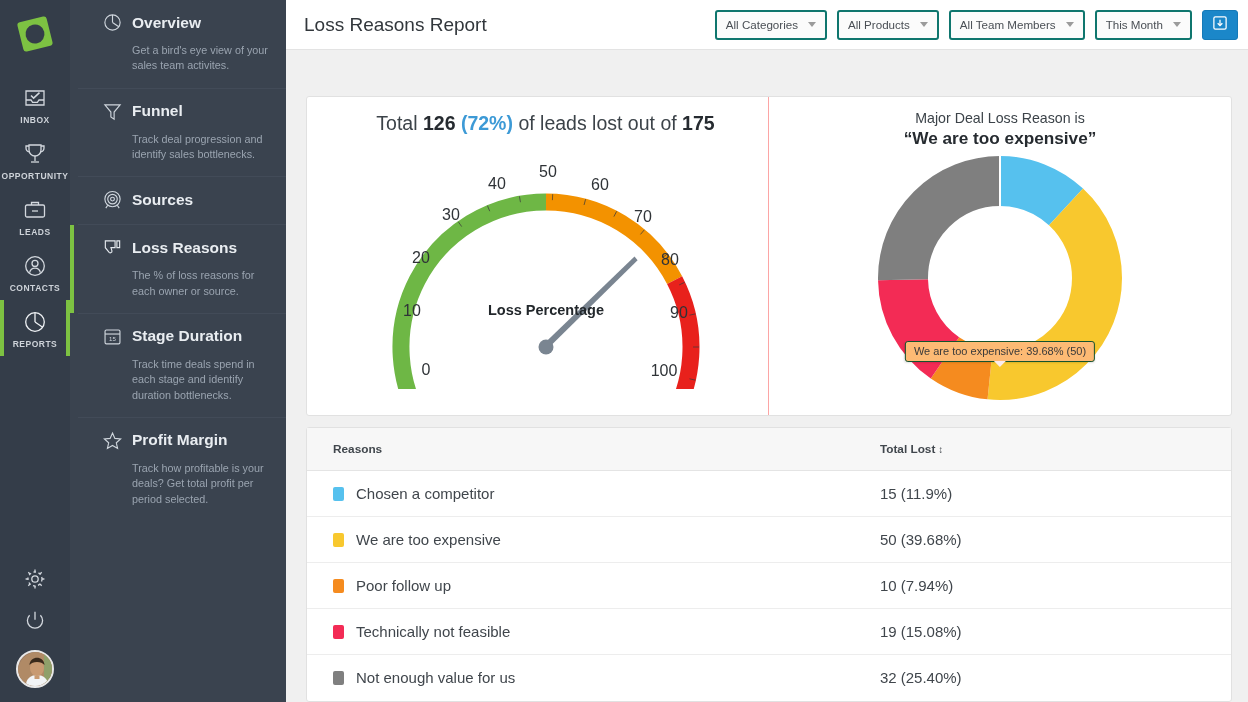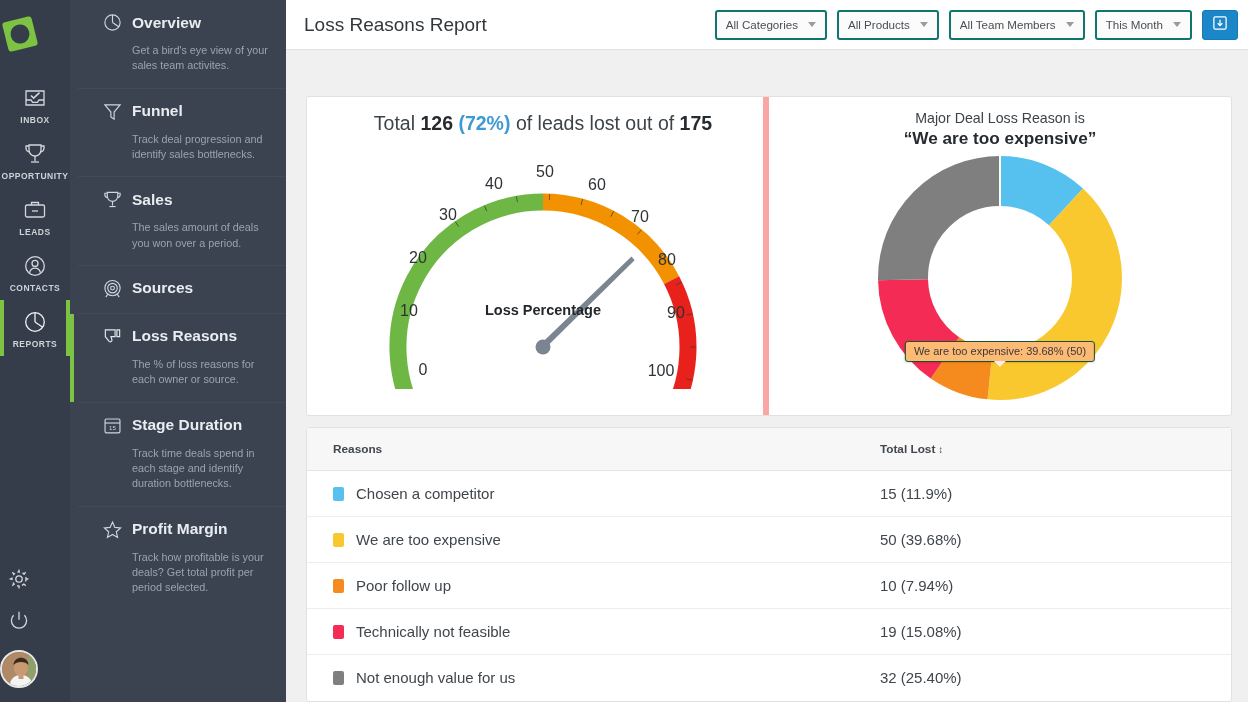--- a/index.html
+++ b/index.html
@@ -8,21 +8,21 @@
     font-family: "Liberation Sans", sans-serif;
     background: #ffffff;
     overflow: hidden;
   }
   .app { display: flex; width: 1248px; height: 702px; }
 
   
   .rail {
     width: 70px; height: 702px;
     background: #343d49;
-    display: flex; flex-direction: column; align-items: flex-start;
+    display: flex; flex-direction: column; align-items: center;
     position: relative;
     flex: 0 0 70px;
   }
   .logo { margin-top: 14px; margin-bottom: 22px; width: 40px; height: 40px; }
   .rail-item {
     width: 70px; padding: 9px 0 7px 0;
     display: flex; flex-direction: column; align-items: center;
     position: relative; cursor: pointer;
   }
   .rail-item .ico { width: 26px; height: 26px; display:block; }
@@ -88,21 +88,21 @@
     display:flex; align-items:center; justify-content:center; cursor: pointer;
     border: 1px solid #157ab8;
   }
 
   .content { padding: 10px 16px 14px 20px; display: flex; flex-direction: column; gap: 11px; }
   .card {
     background: #fff; border: 1px solid #e1e1e1; border-radius: 3px;
   }
   .charts { display: flex; height: 320px; }
   .chart-half { flex: 1 1 50%; position: relative; }
-  .chart-half.left { border-right: 6px solid #fca5a5; padding-left: 16px; }
+  .chart-half.left { border-right: 1px solid #fca5a5; padding-left: 16px; }
 
   .total-line { text-align: center; padding-top: 15px; font-size: 19.5px; color: #3c4349; font-weight: 400; }
   .total-line b { font-weight: 700; color: #262b30; }
   .total-line .pct { color: #3d9ad6; font-weight: 700; }
 
   .donut-title { text-align:center; padding-top: 13px; font-size: 14.2px; color: #3c4349; }
   .donut-sub { text-align:center; font-size: 17.2px; font-weight: 700; color: #262b30; margin-top: 2px; }
 
   .gauge-wrap { position: relative; height: 255px; margin-top: 2px; }
   .gauge-svg { position:absolute; left:50%; top:0; transform: translateX(-50%); }
@@ -261,35 +261,20 @@
         <span class="nico">
           <svg viewBox="0 0 22 22" width="21" height="21" fill="none" stroke="#cfd6dd" stroke-width="1.2">
             <path d="M3 4h16l-6.3 7.6V19l-3.4-2.4v-5z"></path>
           </svg>
         </span>
         <span class="nav-title">Funnel</span>
       </div>
       <div class="nav-desc">Track deal progression and identify sales bottlenecks.</div>
     </div>
 
-    <div class="nav-item">
-      <div class="nav-head">
-        <span class="nico">
-          <svg viewBox="0 0 22 22" width="21" height="21" fill="none" stroke="#cfd6dd" stroke-width="1.2">
-            <path d="M5.5 3.5h11v4a5.5 5.5 0 0 1-11 0z"></path>
-              <path d="M5.5 4.5H3v1.6a3 3 0 0 0 2.6 3"></path>
-            <path d="M16.5 4.5H19v1.6a3 3 0 0 1-2.6 3"></path>
-              <path d="M11 13v4.4"></path>
-              <path d="M7.8 18.4h6.4"></path>
-          </svg>
-        </span>
-        <span class="nav-title">Sales</span>
-      </div>
-      <div class="nav-desc">The sales amount of deals you won over a period.</div>
-    </div>
 
     <div class="nav-item">
       <div class="nav-head">
         <span class="nico">
           <svg viewBox="0 0 22 22" width="21" height="21" fill="none" stroke="#cfd6dd" stroke-width="1.2">
             <circle cx="11" cy="10.6" r="8"></circle>
               <circle cx="11" cy="10.6" r="5"></circle>
               <circle cx="11" cy="10.6" r="2"></circle>
             <path d="M6 17l-2 3M16 17l2 3"></path>
           </svg>

